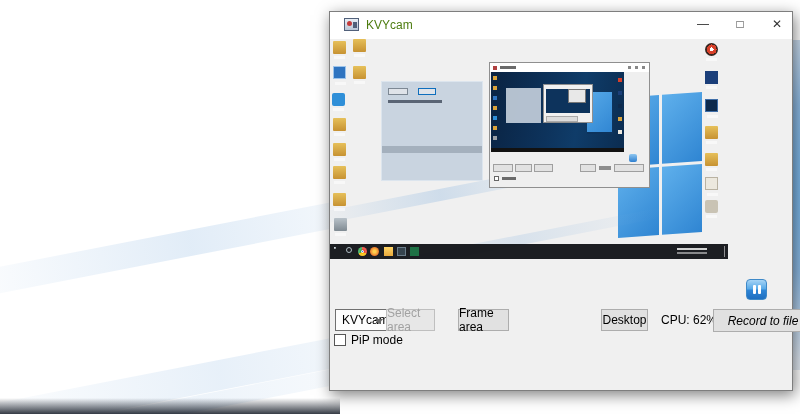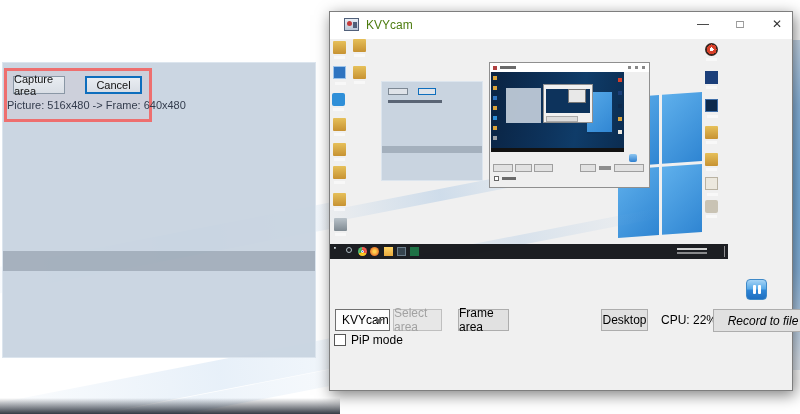--- a/index.html
+++ b/index.html
@@ -103,21 +103,21 @@
   .tb-excel{background:#1e7145;}
   .tb-tray-line{position:absolute;top:4px;height:2px;background:rgba(255,255,255,.8);}
   .tb-nub{position:absolute;right:0;top:2px;width:3px;height:11px;border-left:1px solid rgba(255,255,255,.5);}
 
   
   .ctl-btn{box-sizing:border-box;height:22px;font-size:12px;color:#000;display:flex;align-items:center;justify-content:center;
     background:#e1e1e1;border:1px solid #adadad;}
   .ctl-btn.disabled{color:#a2a2a2;border-color:#bfbfbf;background:#e7e7e7;}
   #source-select{left:5px;top:297px;width:55px;background:#fdfdfd;border:1px solid #707070;justify-content:flex-start;padding-left:6px;}
   #source-chevron{position:absolute;right:6px;top:9px;width:0;height:0;border-left:4px solid transparent;border-right:4px solid transparent;border-top:5px solid #6a6a6a;}
-  #select-area-btn{left:63px;top:297px;width:49px;}
+  #select-area-btn{left:56px;top:297px;width:49px;}
   #full-area-btn{left:128px;top:297px;width:51px;}
   #settings-btn{left:271px;top:297px;width:47px;}
   #cpu-text{left:331px;top:301px;font-size:12px;color:#000;}
   #record-btn{left:383px;top:297px;width:100px;height:23px;font-style:italic;}
   #pause-btn{left:416px;top:267px;width:21px;height:21px;border-radius:4px;
     background:linear-gradient(180deg,#a6d4f5 0%,#5aabe9 45%,#2e85d6 55%,#1f6fc0 100%);
     border:1px solid #3e89c8;box-sizing:border-box;display:flex;align-items:center;justify-content:center;gap:2px;}
   .pause-bar{width:3px;height:9px;background:#fff;border-radius:1px;}
   #pip-row{left:4px;top:321px;display:flex;align-items:center;gap:5px;}
   #pip-checkbox{width:12px;height:12px;background:#fff;border:1px solid #555;box-sizing:border-box;}
@@ -127,27 +127,20 @@
 <body>
 
 <div id="screen">
 
   <div class="abs wp-glow"></div>
   <div class="abs beam b1"></div>
   <div class="abs beam b2"></div>
   <div class="abs beam b3"></div>
   <div class="abs wp-dark-bottom"></div>
 
-  <div class="abs" id="capture-overlay">
-    <div class="abs ov-band"></div>
-    <div class="abs" id="red-rect"></div>
-    <div class="abs ov-btn" id="capture-area-btn">Capture area</div>
-    <div class="abs ov-btn" id="cancel-btn">Cancel</div>
-    <div class="abs" id="overlay-info">Picture: 516x480 -&gt; Frame: 640x480</div>
-  </div>
 
   <div class="abs" id="kvycam-window">
 
     <div class="abs" id="titlebar">
       <div class="abs" id="app-icon"></div>
       <div class="abs" id="window-title">KVYcam</div>
       <div class="abs win-btn" id="btn-min">—</div>
       <div class="abs win-btn" id="btn-max">□</div>
       <div class="abs win-btn" id="btn-close">✕</div>
     </div>
@@ -248,21 +241,21 @@
         </div>
     </div>
 
     <div class="abs ctl-btn" id="source-select">
       <span>KVYcam</span>
       <span id="source-chevron"></span>
     </div>
     <div class="abs ctl-btn disabled" id="select-area-btn">Select area</div>
     <div class="abs ctl-btn" id="full-area-btn">Frame area</div>
     <div class="abs ctl-btn" id="settings-btn">Desktop</div>
-    <div class="abs" id="cpu-text">CPU: 22%</div>
+    <div class="abs" id="cpu-text">CPU: 62%</div>
     <div class="abs ctl-btn" id="record-btn">Record to file</div>
     <div class="abs" id="pause-btn">
       <div class="pause-bar"></div>
       <div class="pause-bar"></div>
     </div>
     <div class="abs" id="pip-row">
       <div id="pip-checkbox"></div>
       <div id="pip-label">PiP mode</div>
     </div>
   </div>

